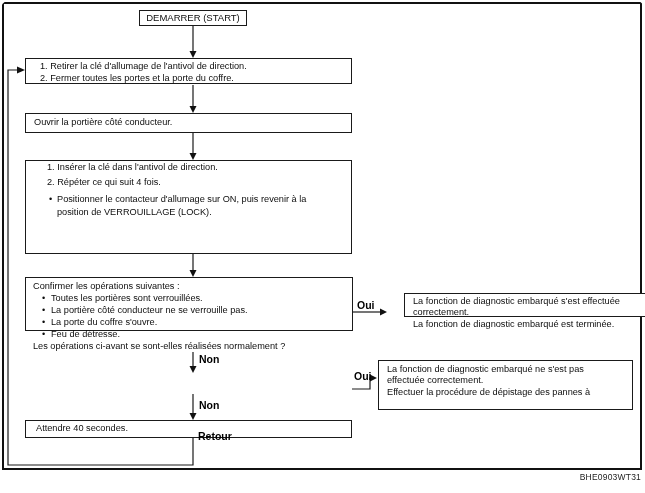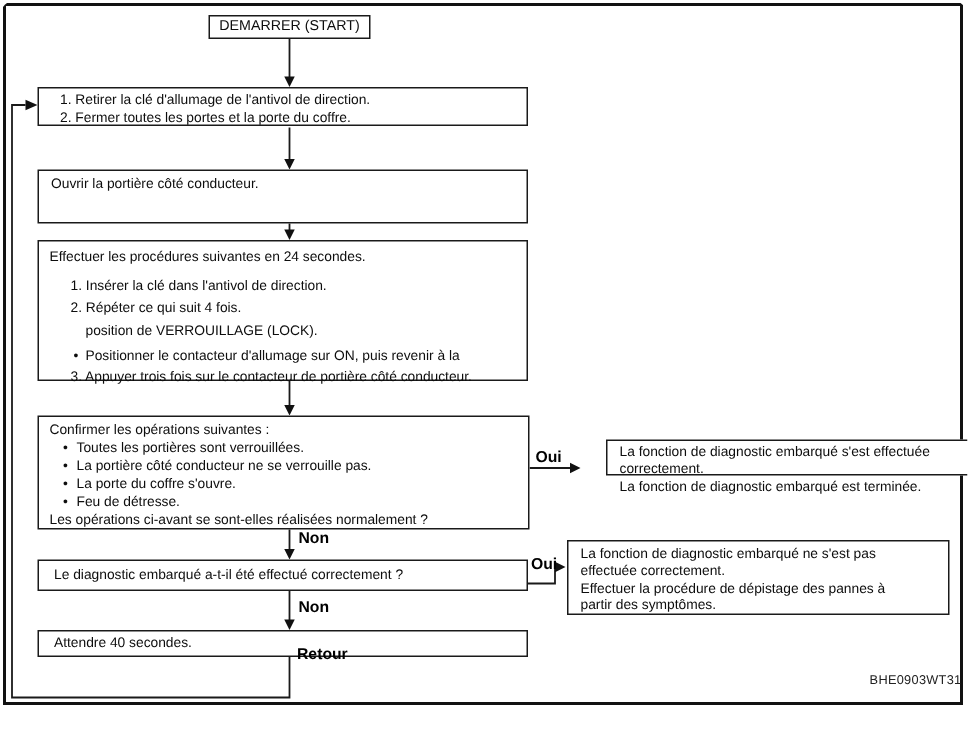--- a/index.html
+++ b/index.html
@@ -6,42 +6,42 @@
   #page{position:relative;width:645px;height:493px;background:#fff;overflow:hidden;
         font-family:"Liberation Sans",sans-serif;color:#111;border-radius:11px;}
   #frame{position:absolute;left:2px;top:2px;width:640px;height:468px;
          border:2px solid #111;box-sizing:border-box;background:#fff;}
   .box{position:absolute;background:#fff;border:1.4px solid #1a1a1a;box-sizing:border-box;
        font-size:9.2px;line-height:12px;color:#0d0d0d;}
   .ln{white-space:nowrap;}
   #start-box{left:139px;top:10px;width:108px;height:16px;text-align:center;
              font-size:9.5px;line-height:13px;}
   #box1{left:25px;top:58px;width:327px;height:26px;padding:2px 0 0 14px;line-height:11.5px;}
-  #box2{left:25px;top:113px;width:327px;height:36px;padding-left:8px;line-height:17px;}
+  #box2{left:25px;top:113px;width:327px;height:20px;padding-left:8px;line-height:17px;}
   #box3{left:25px;top:160px;width:327px;height:94px;}
   .b3-head{margin:4px 0 7px 7px;}
   .b3-item{margin-left:21px;margin-bottom:3px;}
   .b3-bullet{position:relative;margin:5px 0 1px 23px;padding-left:8px;}
   .b3-bullet::before{content:"\2022";position:absolute;left:0;top:0;}
   .b3-cont{margin-left:31px;}
   .b3-last{margin-top:2px;margin-left:21px;}
-  #box4{left:25px;top:277px;width:328px;height:76px;padding:2px 0 0 7px;}
+  #box4{left:25px;top:277px;width:328px;height:54px;padding:2px 0 0 7px;}
   .b4-bullet{position:relative;margin-left:9px;padding-left:9px;}
   .b4-bullet::before{content:"\2022";position:absolute;left:0;top:0;}
   #box5{left:25px;top:373px;width:327px;height:21px;padding-left:10px;line-height:18px;}
   #box6{left:25px;top:420px;width:327px;height:18px;padding-left:10px;line-height:15px;}
   #rbox1{left:404px;top:293px;width:245px;height:24px;padding:2px 0 0 8px;line-height:11.3px;}
   #rbox2{left:378px;top:360px;width:255px;height:50px;padding:3px 0 0 8px;line-height:11.3px;}
   .lbl{position:absolute;font-weight:bold;font-size:10.5px;color:#000;white-space:nowrap;}
   #lbl-oui1{left:357px;top:299px;}
   #lbl-oui2{left:354px;top:370px;}
   #lbl-non1{left:199px;top:353px;}
   #lbl-non2{left:199px;top:399px;}
   #lbl-retour{left:198px;top:430px;text-align:right;}
-  #fig-code{position:absolute;left:450px;top:448px;width:191px;text-align:right;
+  #fig-code{position:absolute;left:450px;top:472px;width:191px;text-align:right;
             font-size:8.5px;color:#222;letter-spacing:0.2px;}
   #flow-lines{position:absolute;left:0;top:0;pointer-events:none;}
   #flow-lines path{stroke:#1a1a1a;stroke-width:1.2;fill:none;}
   #flow-lines polygon{fill:#111;stroke:none;}
 </style>
 </head>
 <body>
 
 <div id="page">
 
@@ -84,56 +84,50 @@
   <div class="box" id="box1">
     <div class="ln">1. Retirer la clé d'allumage de l'antivol de direction.</div>
     <div class="ln">2. Fermer toutes les portes et la porte du coffre.</div>
   </div>
 
   <div class="box" id="box2">
     <div class="ln">Ouvrir la portière côté conducteur.</div>
   </div>
 
   <div class="box" id="box3">
-    <div class="ln b3-head">Effectuer les procédures suivantes en 24 secondes.</div>
     <div class="ln b3-item">1. Insérer la clé dans l'antivol de direction.</div>
     <div class="ln b3-item">2. Répéter ce qui suit 4 fois.</div>
+    <div class="ln b3-bullet">Positionner le contacteur d'allumage sur ON, puis revenir à la</div>
     <div class="ln b3-cont">position de VERROUILLAGE (LOCK).</div>
-    <div class="ln b3-bullet">Positionner le contacteur d'allumage sur ON, puis revenir à la</div>
-    <div class="ln b3-last">3. Appuyer trois fois sur le contacteur de portière côté conducteur.</div>
   </div>
 
   <div class="box" id="box4">
     <div class="ln">Confirmer les opérations suivantes :</div>
     <div class="ln b4-bullet">Toutes les portières sont verrouillées.</div>
     <div class="ln b4-bullet">La portière côté conducteur ne se verrouille pas.</div>
     <div class="ln b4-bullet">La porte du coffre s'ouvre.</div>
     <div class="ln b4-bullet">Feu de détresse.</div>
     <div class="ln">Les opérations ci-avant se sont-elles réalisées normalement ?</div>
   </div>
 
-  <div class="box" id="box5">
-    <div class="ln">Le diagnostic embarqué a-t-il été effectué correctement ?</div>
-  </div>
 
   <div class="box" id="box6">
     <div class="ln">Attendre 40 secondes.</div>
   </div>
 
   <div class="box" id="rbox1">
     <div class="ln">La fonction de diagnostic embarqué s'est effectuée</div>
     <div class="ln">correctement.</div>
     <div class="ln">La fonction de diagnostic embarqué est terminée.</div>
   </div>
 
   <div class="box" id="rbox2">
     <div class="ln">La fonction de diagnostic embarqué ne s'est pas</div>
     <div class="ln">effectuée correctement.</div>
     <div class="ln">Effectuer la procédure de dépistage des pannes à</div>
-    <div class="ln">partir des symptômes.</div>
   </div>
 
   <div class="lbl" id="lbl-oui1">Oui</div>
   <div class="lbl" id="lbl-oui2">Oui</div>
   <div class="lbl" id="lbl-non1">Non</div>
   <div class="lbl" id="lbl-non2">Non</div>
   <div class="lbl" id="lbl-retour">Retour</div>
 
   <div id="fig-code">BHE0903WT31</div>
 

